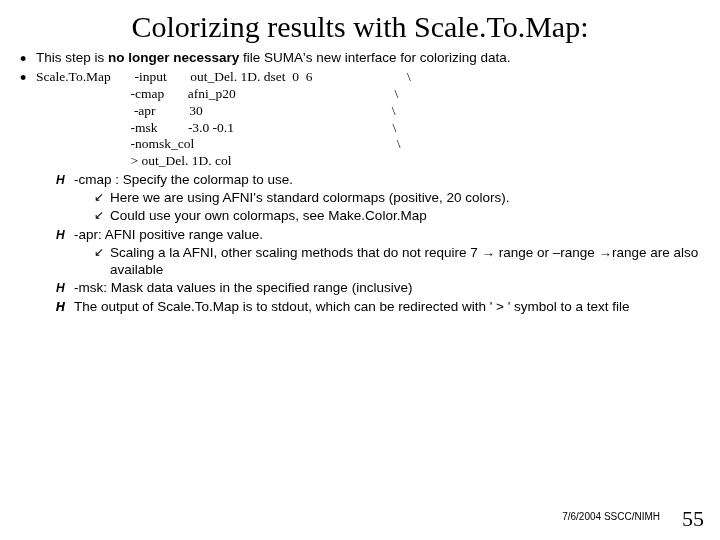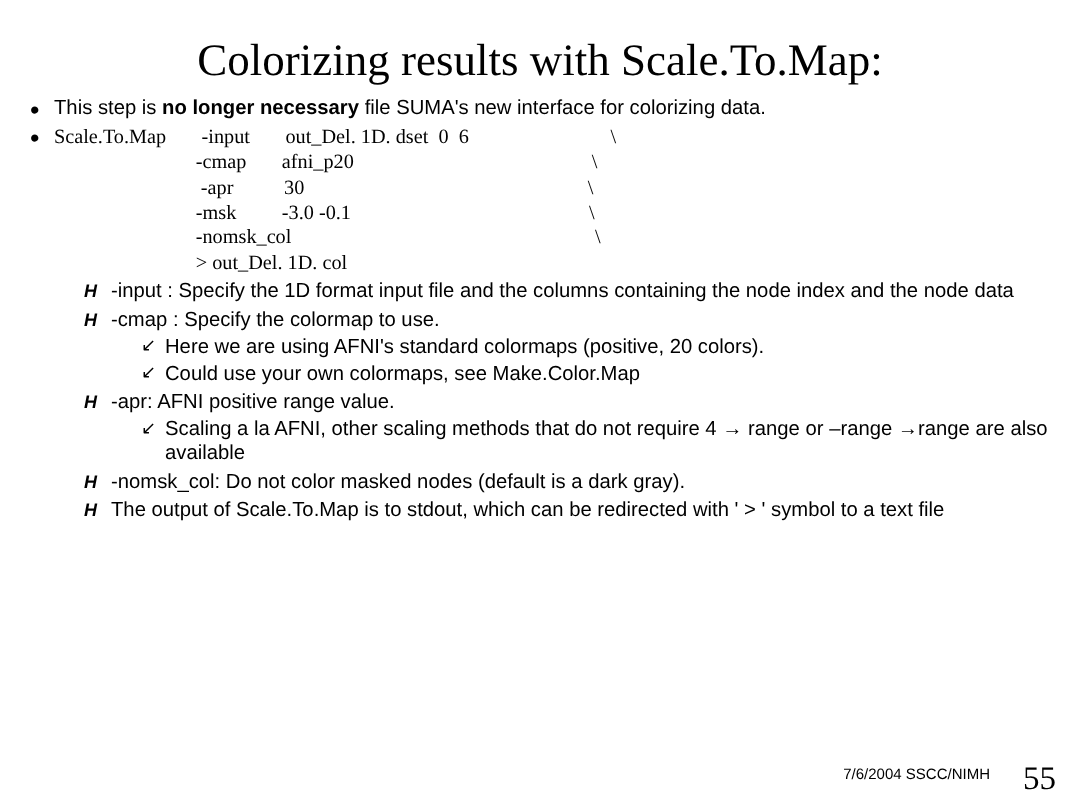--- a/index.html
+++ b/index.html
@@ -11,21 +11,21 @@
     font-family: Arial, Helvetica, sans-serif;
     color: #000000;
     overflow: hidden;
     position: relative;
   }
   .slide {
     width: 720px;
     height: 540px;
     position: relative;
     box-sizing: border-box;
-    padding: 24px 18px 0 18px;
+    padding: 10px 18px 0 18px;
   }
   .title {
     font-family: "Times New Roman", Times, serif;
     font-size: 30px;
     text-align: center;
     margin: 0 0 6px 0;
     font-weight: normal;
   }
   ul.level0 {
     list-style: none;
@@ -125,38 +125,37 @@
     </li>
     <li>
       <div class="codeblock">Scale.To.Map       -input       out_Del. 1D. dset  0  6                            \
                             -cmap       afni_p20                                               \
                              -apr          30                                                        \
                             -msk         -3.0 -0.1                                               \
                             -nomsk_col                                                            \
                             &gt; out_Del. 1D. col</div>
 
       <ul class="level1">
-        <li>-input : Specify the 1D format input file and the columns containing the node index and the node data</li>
         <li>
           <span>-cmap : Specify the colormap to use.</span>
           <ul class="level2">
             <li>Here we are using AFNI's standard colormaps (positive, 20 colors).</li>
             <li>Could use your own colormaps, see Make.Color.Map</li>
           </ul>
         </li>
         <li>
           <span>-apr: AFNI positive range value.</span>
           <ul class="level2">
             <li>
-              <span>Scaling a la AFNI, other scaling methods that do not require 4 </span><span class="arrow">→</span><span> range or –range </span><span class="arrow">→</span><span>range are also available</span>
+              <span>Scaling a la AFNI, other scaling methods that do not require 7 </span><span class="arrow">→</span><span> range or –range </span><span class="arrow">→</span><span>range are also available</span>
             </li>
           </ul>
         </li>
+        <li>-msk: Mask data values in the specified range (inclusive)</li>
         <li>
-          <span>-nomsk_col: Do not color masked nodes (default is a dark gray).</span>
         </li>
         <li>The output of Scale.To.Map is to stdout, which can be redirected with ' &gt; ' symbol to a text file</li>
       </ul>
     </li>
   </ul>
 
   <div class="footer-date">7/6/2004 SSCC/NIMH</div>
   <div class="footer-num">55</div>
 </div>
 

